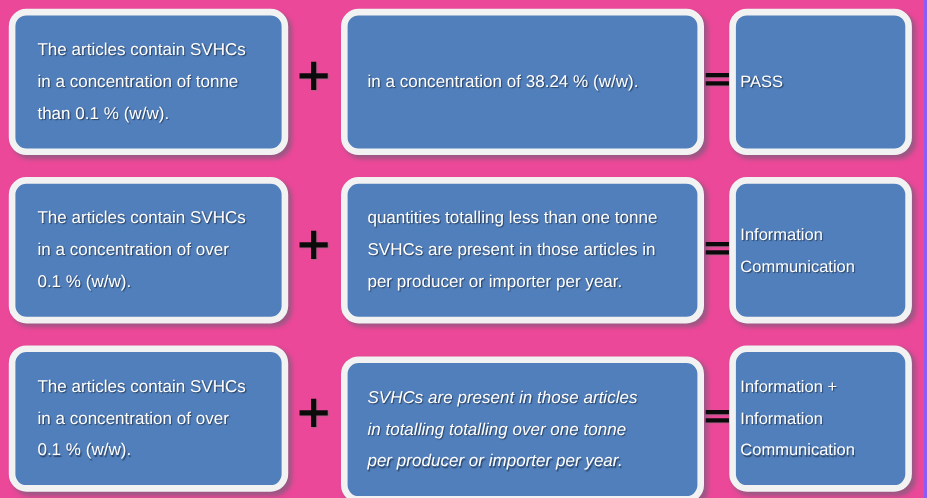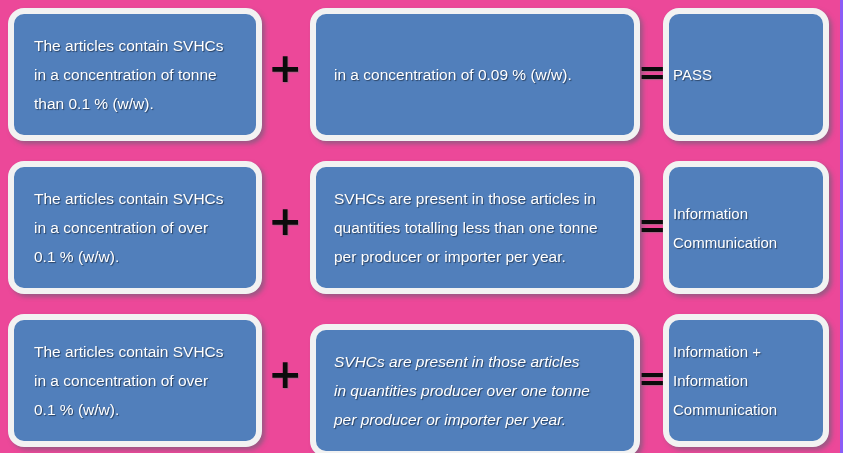--- a/index.html
+++ b/index.html
@@ -88,61 +88,61 @@
 
   <div class="box text-left" style="left:8px; top:8px; width:254px; height:133px;">
     <span class="line">The articles contain SVHCs</span>
     <span class="line">in a concentration of tonne</span>
     <span class="line">than 0.1 % (w/w).</span>
   </div>
 
   <div class="op plus" style="left:268px; top:48px; width:34px;">+</div>
 
   <div class="box text-left wide" style="left:310px; top:8px; width:330px; height:133px;">
-    <span class="line">in a concentration of 0.09 % (w/w).</span>
+    <span class="line">in a concentration of 38.24 % (w/w).</span>
   </div>
 
   <div class="op equals" style="left:638px; top:55px; width:28px;">=</div>
 
   <div class="box text-center" style="left:663px; top:8px; width:166px; height:133px;">
     <span class="line">PASS</span>
   </div>
 
   <div class="box text-left" style="left:8px; top:161px; width:254px; height:133px;">
     <span class="line">The articles contain SVHCs</span>
     <span class="line">in a concentration of over</span>
     <span class="line">0.1 % (w/w).</span>
   </div>
 
   <div class="op plus" style="left:268px; top:201px; width:34px;">+</div>
 
   <div class="box text-left wide" style="left:310px; top:161px; width:330px; height:133px;">
+    <span class="line">quantities totalling less than one tonne</span>
     <span class="line">SVHCs are present in those articles in</span>
-    <span class="line">quantities totalling less than one tonne</span>
     <span class="line">per producer or importer per year.</span>
   </div>
 
   <div class="op equals" style="left:638px; top:208px; width:28px;">=</div>
 
   <div class="box text-center" style="left:663px; top:161px; width:166px; height:133px;">
     <span class="line">Information</span>
     <span class="line">Communication</span>
   </div>
 
   <div class="box text-left" style="left:8px; top:314px; width:254px; height:133px;">
     <span class="line">The articles contain SVHCs</span>
     <span class="line">in a concentration of over</span>
     <span class="line">0.1 % (w/w).</span>
   </div>
 
   <div class="op plus" style="left:268px; top:354px; width:34px;">+</div>
 
   <div class="box text-left wide" style="left:310px; top:324px; width:330px; height:133px;font-style:italic;">
     <span class="line">SVHCs are present in those articles</span>
-    <span class="line">in quantities producer over one tonne</span>
+    <span class="line">in totalling totalling over one tonne</span>
     <span class="line">per producer or importer per year.</span>
   </div>
 
   <div class="op equals" style="left:638px; top:361px; width:28px;">=</div>
 
   <div class="box text-center" style="left:663px; top:314px; width:166px; height:133px;">
     <span class="line">Information +</span>
     <span class="line">Information</span>
     <span class="line">Communication</span>
   </div>

